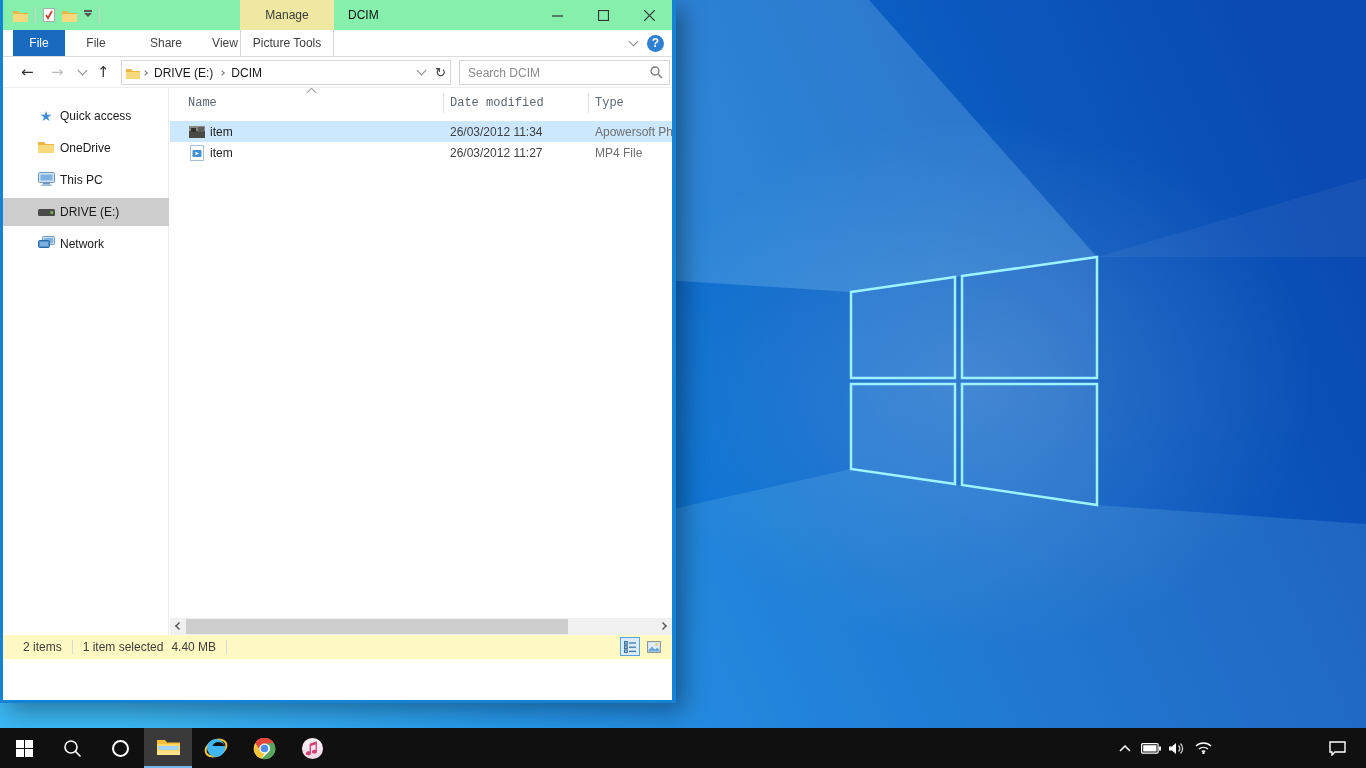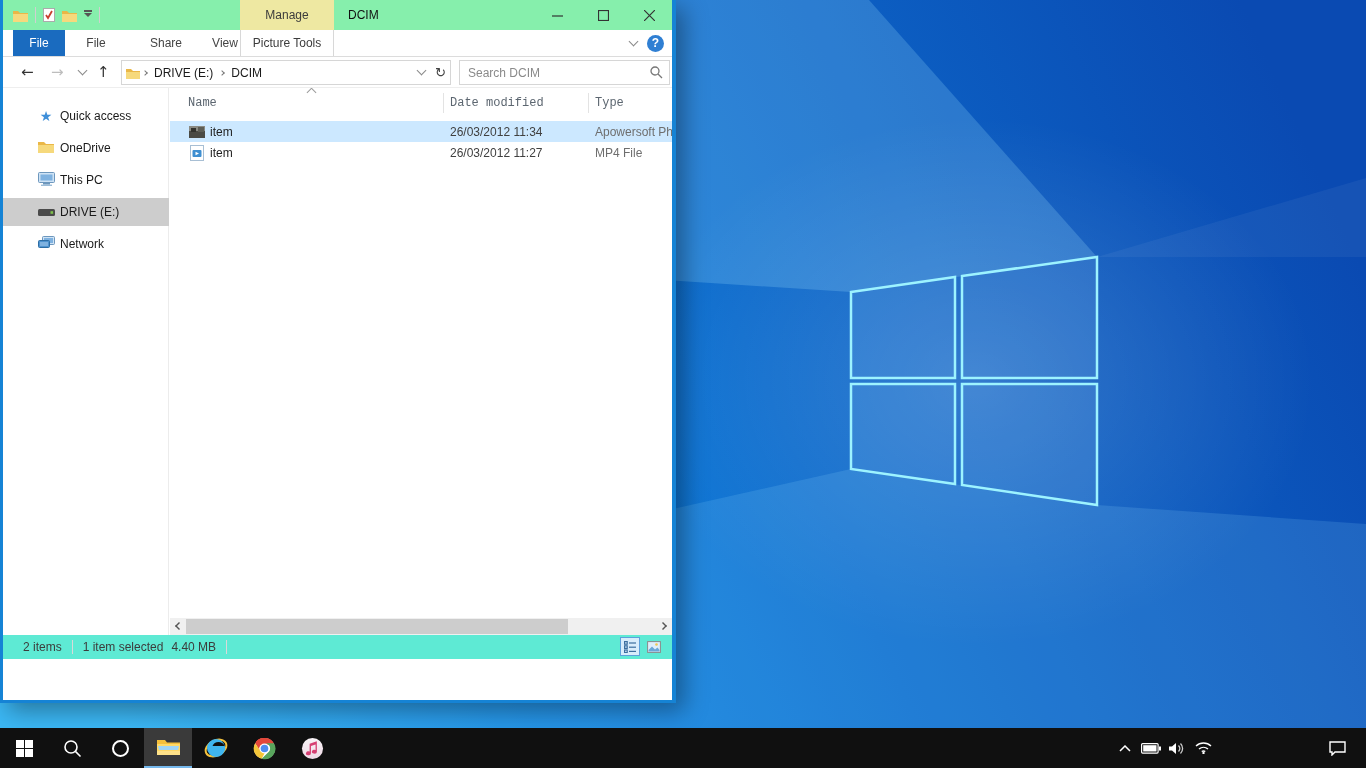--- a/index.html
+++ b/index.html
@@ -77,21 +77,21 @@
   .f-name { position:absolute; left:40px; color:#1e1e1e; }
   .f-date { position:absolute; left:280px; color:#404040; }
   .f-type { position:absolute; left:425px; right:0; color:#6e6e6e; white-space:nowrap; overflow:hidden; }
 
   .hscroll { position:absolute; left:167px; right:0; bottom:24px; height:17px; background:#f0f0f0; }
   .hs-arrow { position:absolute; top:4px; width:8px; height:8px; }
   .hs-left { left:5px; border-left:2px solid #555; border-bottom:2px solid #555; transform:rotate(45deg) scale(.7); }
   .hs-right { right:5px; border-right:2px solid #555; border-top:2px solid #555; transform:rotate(45deg) scale(.7); }
   .hs-thumb { position:absolute; left:16px; top:1px; width:382px; height:15px; background:#cdcdcd; }
 
-  .statusbar { position:absolute; left:0; right:0; bottom:0; height:24px; background:#5eead4; display:flex; align-items:center; color:#3c3c3c; }
+  .statusbar { position:absolute; left:0; right:0; bottom:0; height:24px; background:#fef9c3; display:flex; align-items:center; color:#3c3c3c; }
   .sb-sep { width:1px; height:14px; background:#d9d9d9; margin:0 10px; }
   .view-btns { position:absolute; right:8px; top:2px; display:flex; gap:4px; }
   .vbtn { width:20px; height:19px; border:1px solid transparent; display:flex; align-items:center; justify-content:center; }
   .vbtn.active { background:#d8ecfb; border-color:#5ca2dc; }
 
   
   .taskbar { position:absolute; left:0; bottom:0; width:1366px; height:40px; background:#101010; }
   .tb-slot { position:absolute; top:0; width:48px; height:40px; display:flex; align-items:center; justify-content:center; }
   .tb-slot.active { background:#3a3a3a; border-bottom:2px solid #76b9ed; }
   .tray { position:absolute; right:0; top:0; height:40px; display:flex; align-items:center; }

